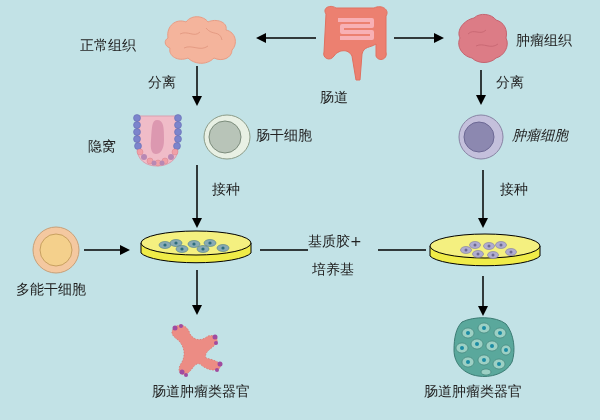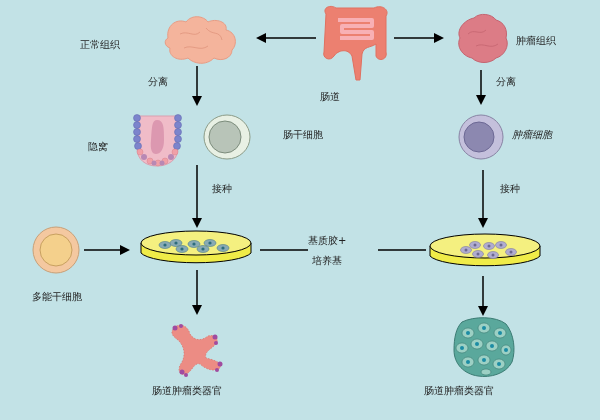--- a/index.html
+++ b/index.html
@@ -1,19 +1,19 @@
 <!DOCTYPE html>
 <html><head>
 <meta charset="utf-8">
 <style>
   html, body { margin:0; padding:0; }
   body { width:600px; height:420px; background:#c2e2e6; position:relative; overflow:hidden;
          font-family:"DejaVu Sans", sans-serif; }
   svg.diagram { position:absolute; left:0; top:0; }
-  .lbl { position:absolute; font-size:10px; color:#222; white-space:nowrap; line-height:18px; }
+  .lbl { position:absolute; font-size:14px; color:#222; white-space:nowrap; line-height:18px; }
 </style>
 </head>
 <body>
 
 <svg class="diagram" width="600" height="420" viewBox="0 0 600 420">
   <defs>
     <marker id="ah" markerWidth="10" markerHeight="10" refX="8" refY="5" orient="auto" markerUnits="userSpaceOnUse">
       <path d="M0,0 L10,5 L0,10 Z" fill="#000"></path>
     </marker>
   </defs>
@@ -175,25 +175,25 @@
         <circle cx="506" cy="350" r="2"></circle>
         <circle cx="468" cy="362" r="2"></circle>
         <circle cx="484" cy="360" r="2"></circle>
         <circle cx="499" cy="364" r="2"></circle>
       </g>
   </g>
 </svg>
 
 <div class="lbl" style="left:80px;top:36px;">正常组织</div>
 <div class="lbl" style="left:320px;top:88px;">肠道</div>
-<div class="lbl" style="left:516px;top:32px;">肿瘤组织</div>
+<div class="lbl" style="left:516px;top:32px;font-family:Liberation Serif, serif;">肿瘤组织</div>
 <div class="lbl" style="left:148px;top:73px;">分离</div>
 <div class="lbl" style="left:496px;top:73px;">分离</div>
 <div class="lbl" style="left:88px;top:138px;font-family:Liberation Serif, serif;">隐窝</div>
-<div class="lbl" style="left:256px;top:126px;margin-left:27px;">肠干细胞</div>
+<div class="lbl" style="left:256px;top:126px;">肠干细胞</div>
 <div class="lbl" style="left:512px;top:126px;font-style:italic;">肿瘤细胞</div>
 <div class="lbl" style="left:212px;top:180px;">接种</div>
 <div class="lbl" style="left:500px;top:180px;">接种</div>
-<div class="lbl" style="left:32px;top:280px;margin-top:8px;">多能干细胞</div>
+<div class="lbl" style="left:16px;top:280px;">多能干细胞</div>
 <div class="lbl" style="left:308px;top:232px;">基质胶+</div>
-<div class="lbl" style="left:312px;top:252px;">培养基</div>
+<div class="lbl" style="left:312px;top:260px;">培养基</div>
 <div class="lbl" style="left:152px;top:382px;">肠道肿瘤类器官</div>
 <div class="lbl" style="left:424px;top:382px;">肠道肿瘤类器官</div>
 
 </body></html>

